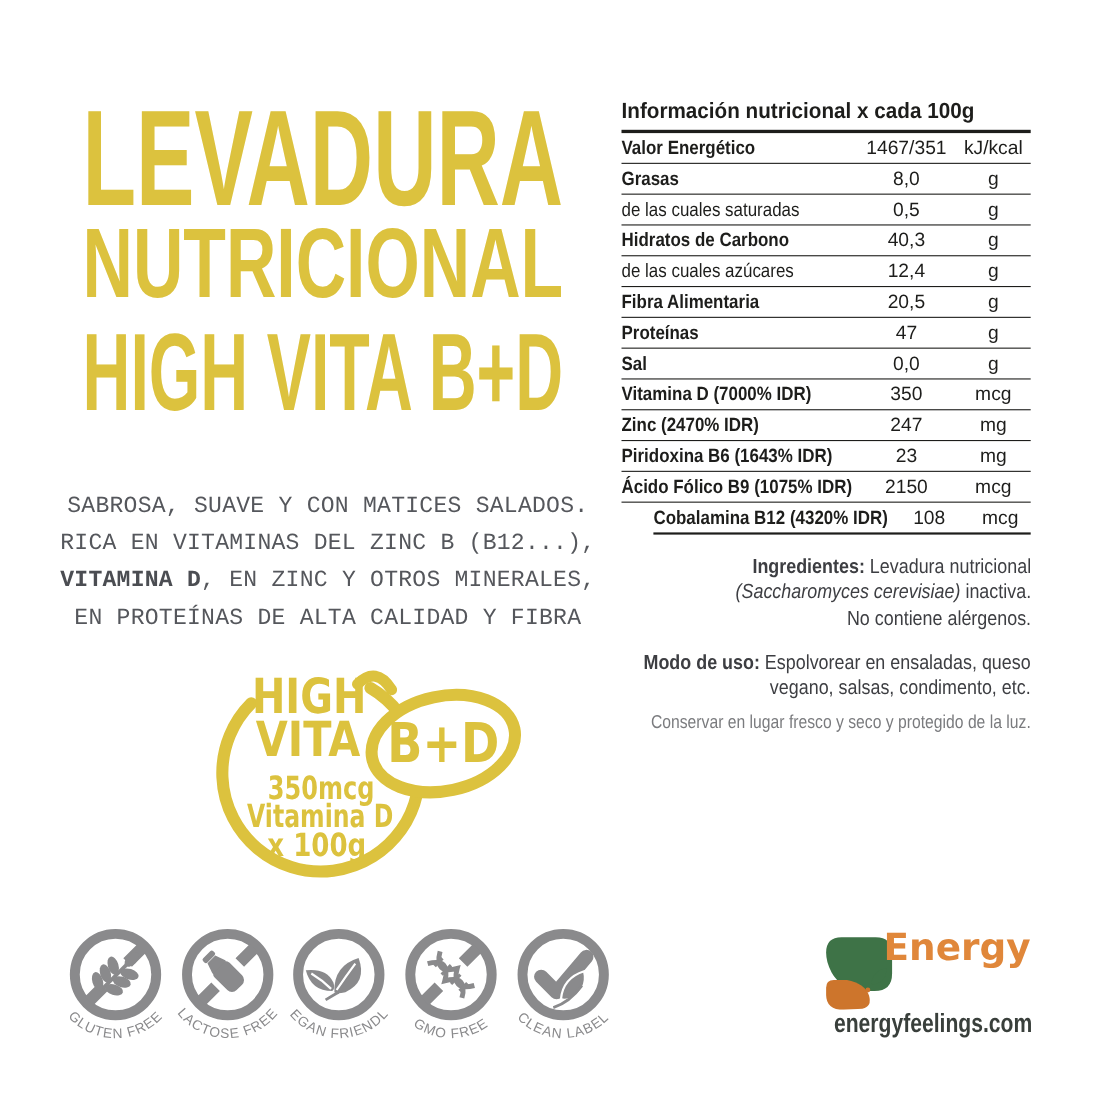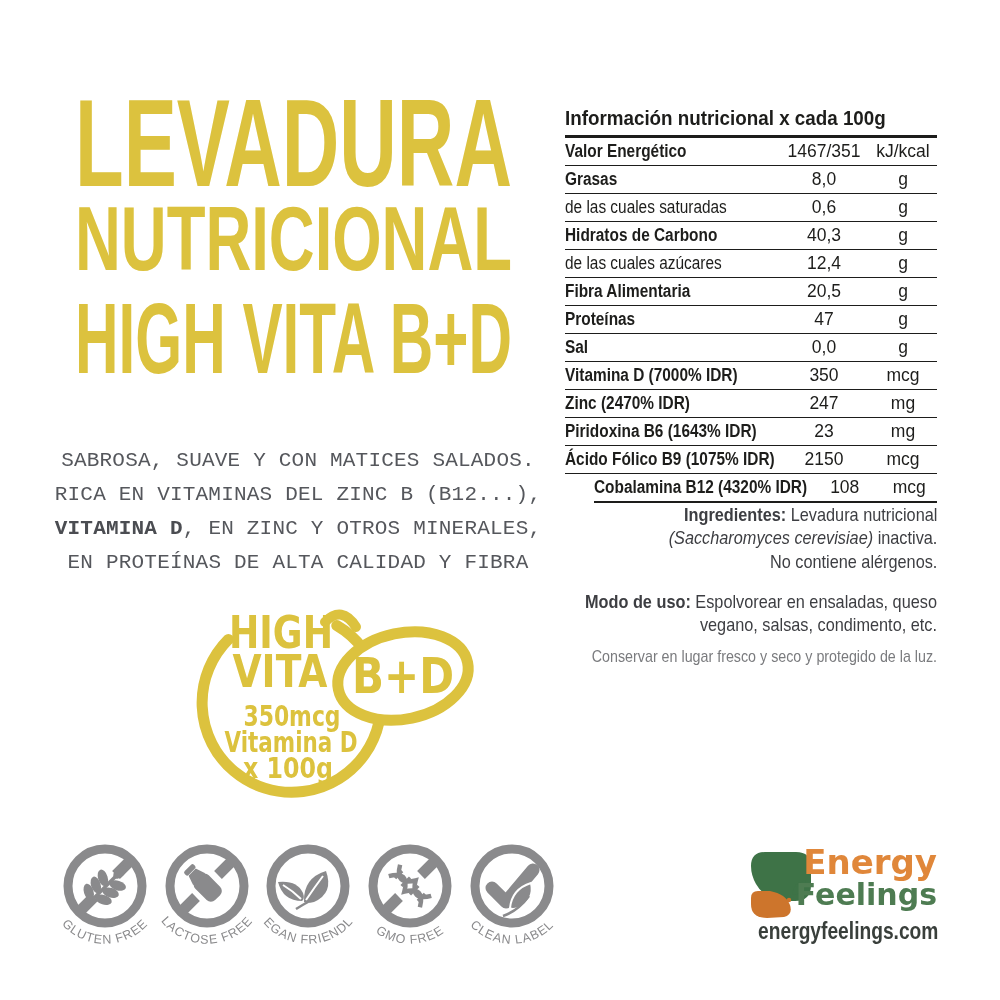--- a/index.html
+++ b/index.html
@@ -14,21 +14,21 @@
       color:#55575c;letter-spacing:.2px;}
   .description .ln{white-space:nowrap;}
   .description b{font-weight:bold;color:#4b4d52;}
   .badge-svg{position:absolute;left:180px;top:590px;}
   .badge-svg text{font-family:"DejaVu Sans",sans-serif;font-weight:bold;}
   .certs{position:absolute;left:0;top:841px;width:560px;height:120px;}
   .cert{position:absolute;top:0;}
   .cert-label{font-size:12.5px;letter-spacing:.9px;fill:#8a8a8c;}
 
   
-  .ntable{position:absolute;left:565px;top:107px;width:372px;color:#1d1d1b;}
+  .ntable{position:absolute;left:565px;top:90px;width:372px;color:#1d1d1b;}
   .t-header{font-size:20px;font-weight:bold;white-space:nowrap;
       transform:scaleX(.94);transform-origin:left center;
       padding-bottom:5px;}
   .t-header-wrap{border-bottom:3px solid #1d1d1b;}
   .t-row{display:flex;align-items:center;height:27px;border-bottom:1.5px solid #1d1d1b;
       font-size:17.5px;justify-content:space-between;}
   .t-row:last-child{border-bottom:2.5px solid #1d1d1b;margin-left:29px;}
   .t-row .n{width:214px;white-space:nowrap;font-weight:bold;
       transform:scaleX(.88);transform-origin:left center;}
   .t-row.sub .n{font-weight:normal;}
@@ -176,21 +176,21 @@
       <span class="v">1467/351</span>
       <span class="u">kJ/kcal</span>
     </div>
     <div class="t-row">
       <span class="n">Grasas</span>
       <span class="v">8,0</span>
       <span class="u">g</span>
     </div>
     <div class="t-row sub">
       <span class="n">de las cuales saturadas</span>
-      <span class="v">0,6</span>
+      <span class="v">0,5</span>
       <span class="u">g</span>
     </div>
     <div class="t-row">
       <span class="n">Hidratos de Carbono</span>
       <span class="v">40,3</span>
       <span class="u">g</span>
     </div>
     <div class="t-row sub">
       <span class="n">de las cuales azúcares</span>
       <span class="v">12,4</span>
@@ -251,16 +251,15 @@
 
   <div class="storage">Conservar en lugar fresco y seco y protegido de la luz.</div>
 
   <svg class="logo-mark" width="72" height="74" viewBox="0 0 72 74">
     <path d="M3 22 Q3 8 17 8 L48 8 Q63 8 63 23 L63 41 Q63 57 47 57 L38 57 Q16 55 8 40 Q3 31 3 22 Z" fill="#3E7347"></path>
     <path d="M3 54 Q3 47 10 47 L22 47 Q38 50 42 61 Q45 71 36 73 L19 74 Q3 74 3 60 Z" fill="#CD752C"></path>
     <path d="M44 50 Q46 38 58 36 Q58 48 47 51 Q44 51 44 50 Z" fill="#3E7347"></path>
     <circle cx="41" cy="56" r="2.2" fill="#CD752C"></circle>
   </svg>
   <div class="logo-energy">Energy</div>
-  <div class="logo-feelings">Feelings</div>
   <div class="logo-site">energyfeelings.com</div>
 
 </div>
 
 </body></html>

